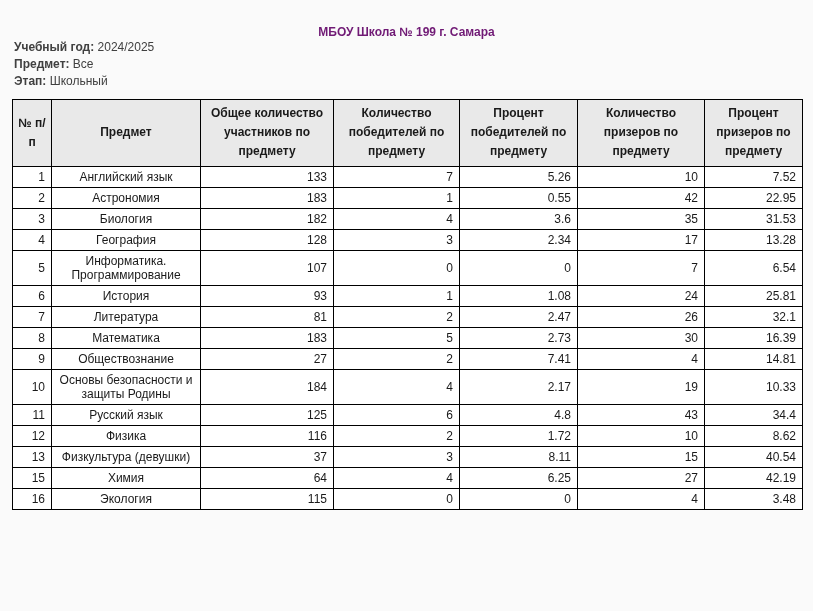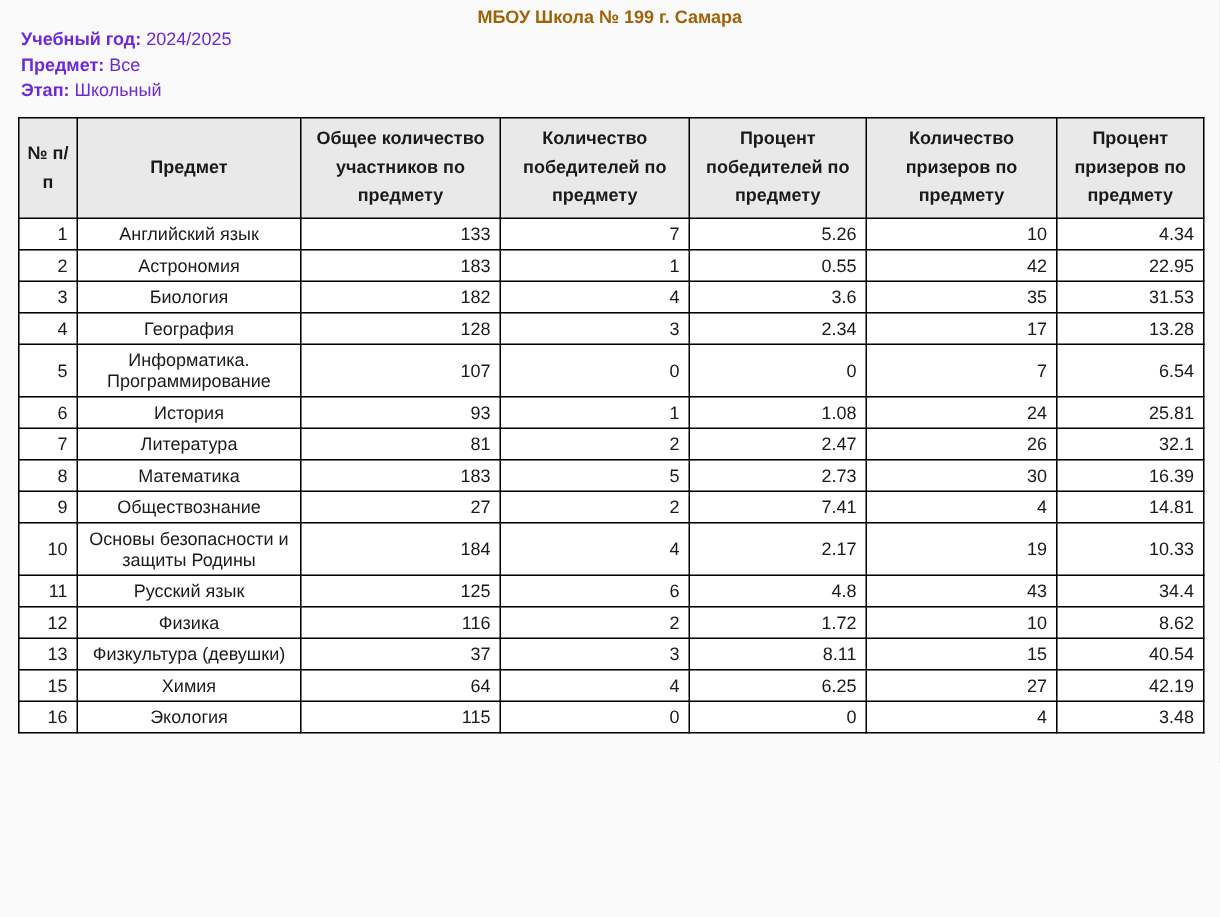--- a/index.html
+++ b/index.html
@@ -6,44 +6,44 @@
   body {
     width: 813px;
     height: 611px;
     background: #fafafa;
     color: #1a1a1a;
     font-family: "Liberation Sans", "DejaVu Sans", sans-serif;
     overflow: hidden;
   }
   .page { width: 813px; }
   .school {
-    padding-top: 4px;
+    padding-top: 25px;
     text-align: center;
     font-size: 12px;
     font-weight: 700;
-    color: #a16207;
+    color: #701a75;
   }
   .title {
     margin: 15px 0 13px 0;
     text-align: center;
     font-size: 28px;
     font-weight: 400;
     color: #1b75bb;
   }
   .filters {
     margin: 0 0 9px 14px;
     font-size: 12px;
     line-height: 17px;
-    color: #6d28d9;
+    color: #404040;
   }
   .flabel { font-weight: 700; }
   table.results {
     border-collapse: collapse;
     margin-left: 12px;
-    background: #e5e5e5;
+    background: #84cc16;
     table-layout: fixed;
   }
   table.results th, table.results td {
     border: 1px solid #000000;
     font-size: 12px;
     overflow: hidden;
   }
   table.results th {
     background: #e9e9e9;
     font-weight: 700;
@@ -106,21 +106,21 @@
         </tr>
     </thead>
     <tbody id="table-body">
         <tr>
           <td class="cell-right">1</td>
           <td class="cell-left">Английский язык</td>
           <td class="cell-right">133</td>
           <td class="cell-right">7</td>
           <td class="cell-right">5.26</td>
           <td class="cell-right">10</td>
-          <td class="cell-right">4.34</td>
+          <td class="cell-right">7.52</td>
         </tr>
         <tr>
           <td class="cell-right">2</td>
           <td class="cell-left">Астрономия</td>
           <td class="cell-right">183</td>
           <td class="cell-right">1</td>
           <td class="cell-right">0.55</td>
           <td class="cell-right">42</td>
           <td class="cell-right">22.95</td>
         </tr>

